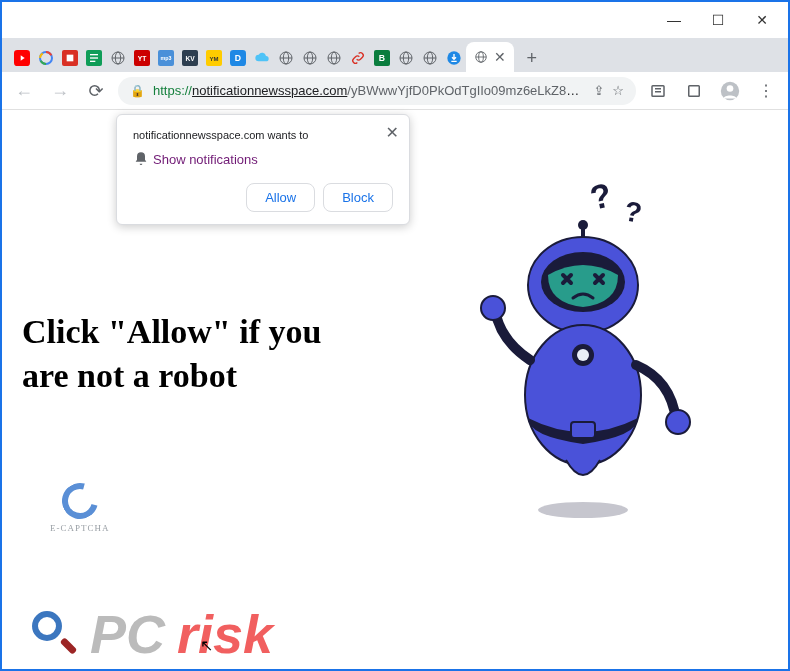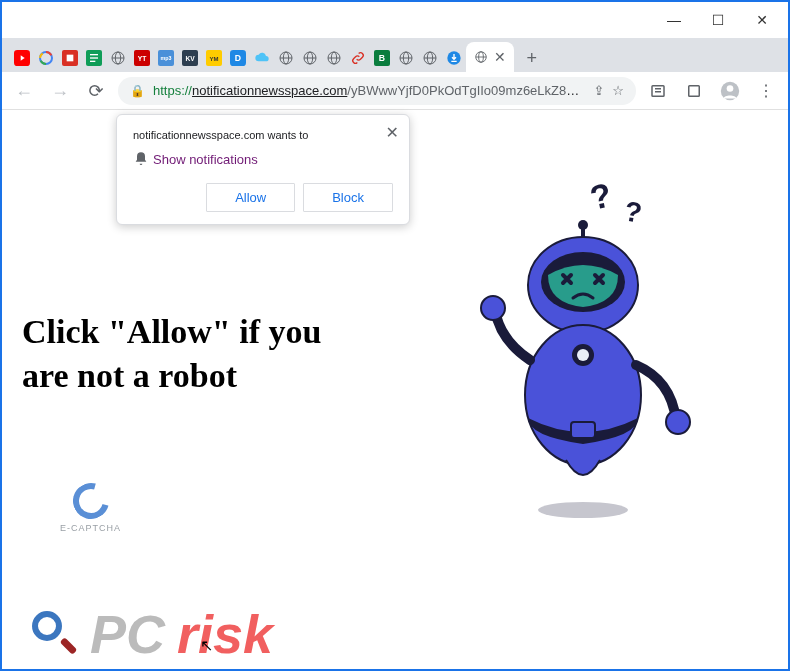--- a/index.html
+++ b/index.html
@@ -29,28 +29,28 @@
 .addr-icon { width: 28px; height: 28px; display: flex; align-items: center; justify-content: center; color: #5f6368; cursor: pointer; border-radius: 50%; font-size: 16px; }
 
 
 .content { position: relative; height: calc(671px - 36px - 34px - 38px); background: #fff; }
 
 
 .perm-popup { position: absolute; left: 114px; top: 4px; width: 294px; background: #fff; border: 1px solid #dadce0; border-radius: 6px; box-shadow: 0 2px 10px rgba(0,0,0,.2); padding: 14px 16px 12px; z-index: 10; }
 .perm-title { font-size: 11px; color: #202124; margin-bottom: 10px; }
 .perm-row { display: flex; align-items: center; gap: 4px; font-size: 13px; color: #701a75; margin-bottom: 16px; }
 .perm-actions { display: flex; justify-content: flex-end; gap: 8px; }
-.perm-btn { padding: 6px 28px; border: 1px solid #dadce0; border-radius: 1px; background: #fff; color: #1a73e8; font-size: 13px; cursor: pointer; }
+.perm-btn { padding: 6px 18px; border: 1px solid #dadce0; border-radius: 8px; background: #fff; color: #1a73e8; font-size: 13px; cursor: pointer; }
 .perm-close { position: absolute; top: 8px; right: 10px; font-size: 16px; color: #5f6368; cursor: pointer; }
 
 
 .page-text { position: absolute; left: 20px; top: 200px; font-family: "Times New Roman", serif; font-weight: bold; font-size: 34px; line-height: 1.3; color: #000; max-width: 300px; }
 
 
-.captcha-badge { position: absolute; left: 58px; bottom: 140px; text-align: right; }
+.captcha-badge { position: absolute; left: 48px; bottom: 140px; text-align: right; font-family: Liberation Serif, serif; }
 .captcha-c { width: 36px; height: 36px; border: 6px solid #5a8fd6; border-right-color: transparent; border-radius: 50%; transform: rotate(-30deg); margin: 0 auto 4px; }
 .captcha-text { font-size: 9px; color: #9aa0a6; letter-spacing: 1px; }
 
 
 .robot { position: absolute; right: 90px; top: 70px; width: 230px; height: 350px; }
 
 
 .watermark { position: absolute; left: 30px; bottom: 8px; display: flex; align-items: center; gap: 12px; font-family: Arial, sans-serif; font-size: 54px; font-weight: bold; font-style: italic; color: #b0b0b0; opacity: 0.85; }
 .watermark .mag { width: 46px; height: 46px; position: relative; }
 .watermark .mag-circle { width: 30px; height: 30px; border: 6px solid #1a5fb4; border-radius: 50%; position: absolute; top: 0; left: 0; }

